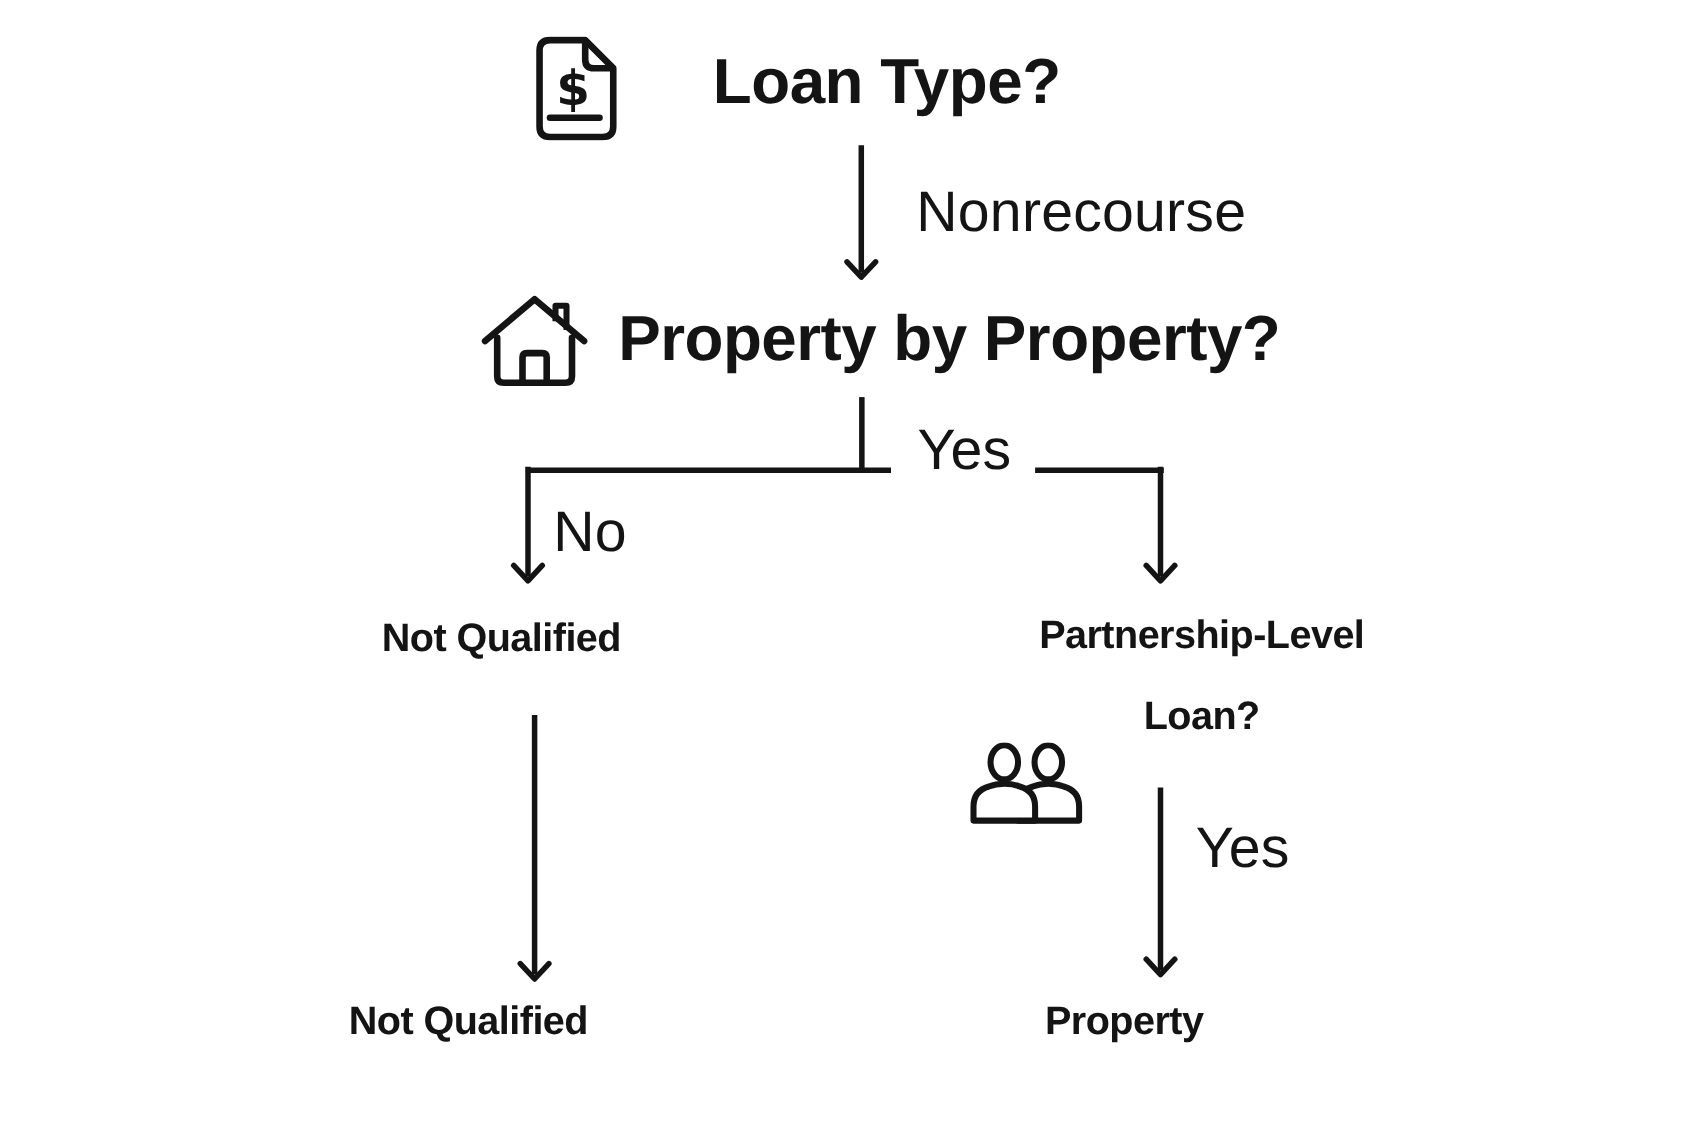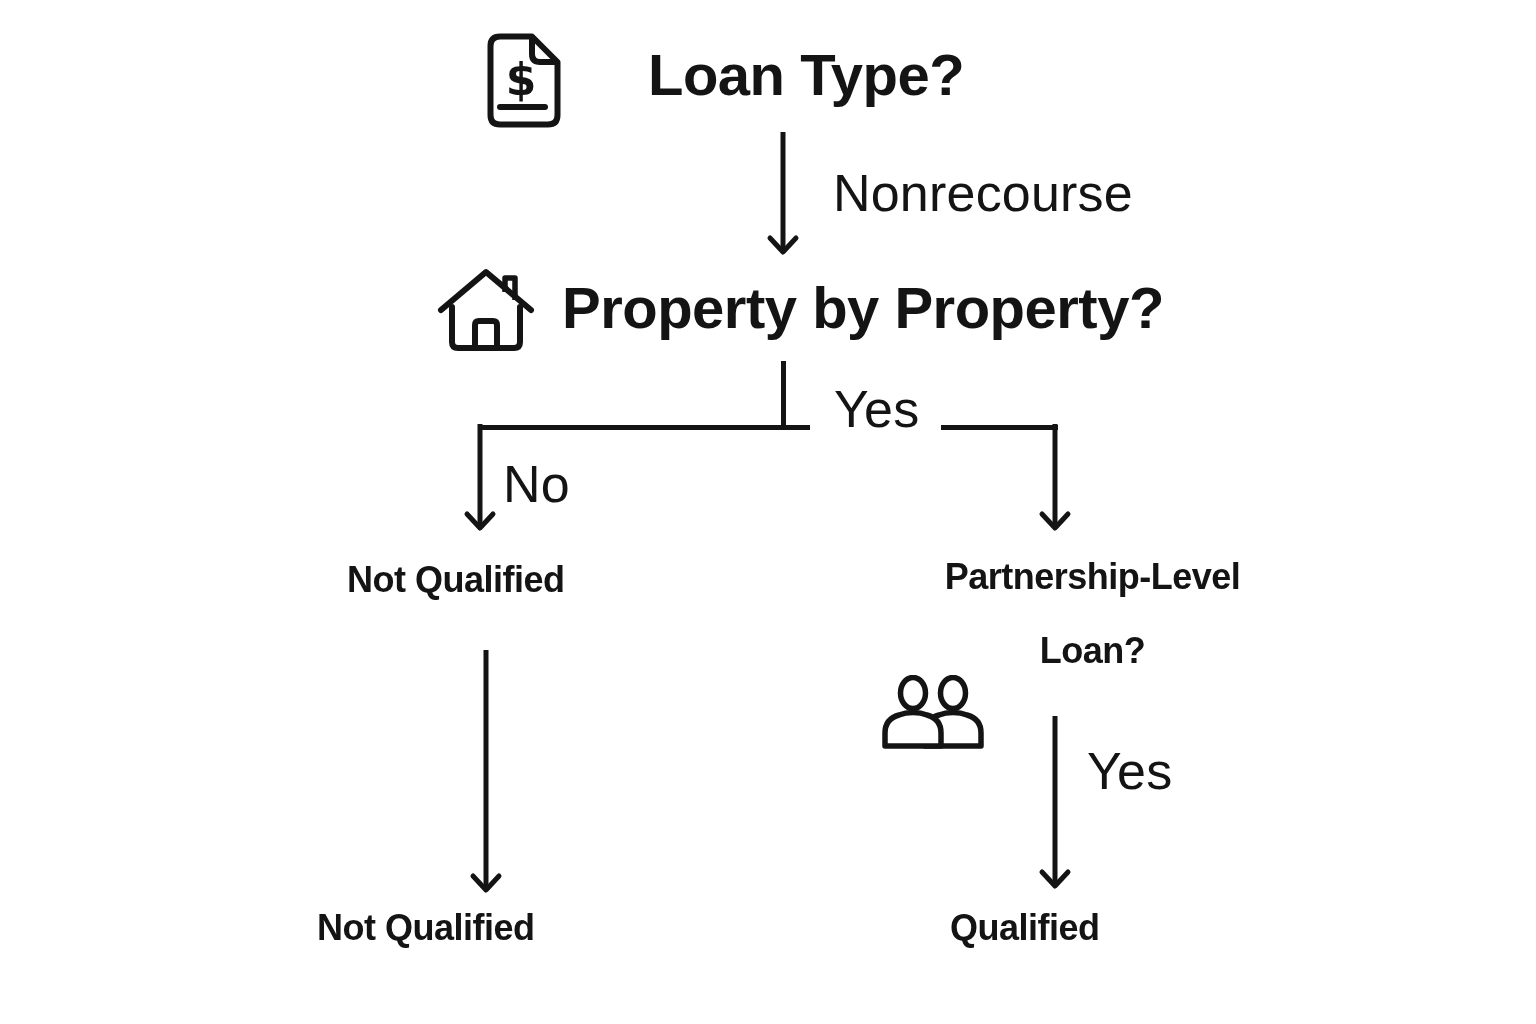--- a/index.html
+++ b/index.html
@@ -105,15 +105,15 @@
     <polyline points="5,228 18,242 31,228" fill="none" stroke="#141414" stroke-width="5" stroke-linecap="round" stroke-linejoin="round"></polyline>
   </svg>
 
   <svg class="abs" style="left:1037px; top:714px;" width="36" height="176" viewBox="0 0 36 176">
     <line x1="18" y1="2" x2="18" y2="168" stroke="#141414" stroke-width="5"></line>
     <polyline points="5,158 18,172 31,158" fill="none" stroke="#141414" stroke-width="5" stroke-linecap="round" stroke-linejoin="round"></polyline>
   </svg>
   <div class="abs edge-label" style="left:1087px; top:745px;">Yes</div>
 
   <div class="abs node-title sm" style="left:317px; top:910px;">Not Qualified</div>
-  <div class="abs node-title sm" style="left:950px; top:910px;">Qualified</div>
+  <div class="abs node-title sm" style="left:950px; top:910px;">Property</div>
 
 </div>
 
 </body></html>

